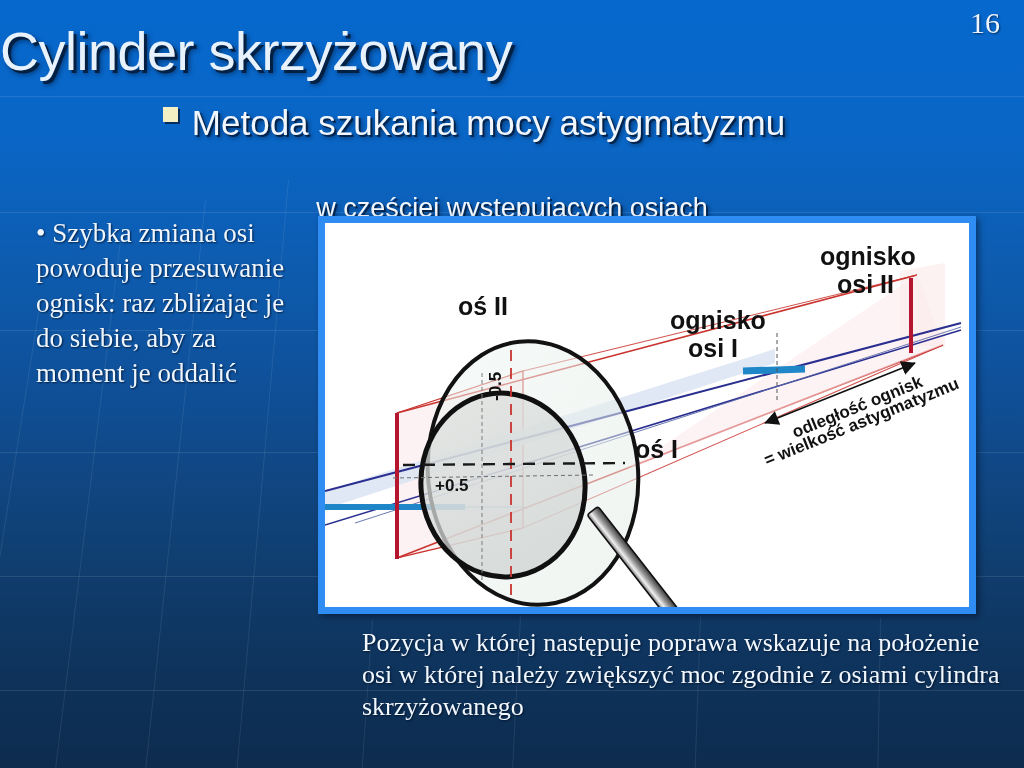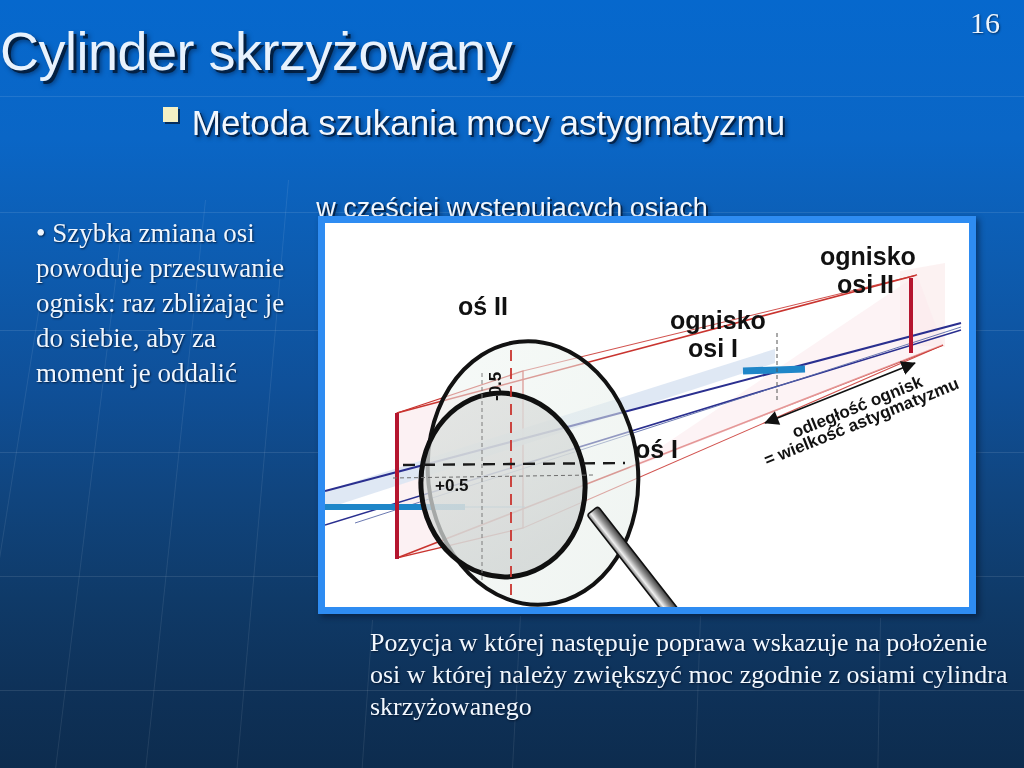--- a/index.html
+++ b/index.html
@@ -69,21 +69,21 @@
     position:absolute;left:36px;top:212px;width:268px;
     font-family:"Liberation Serif", serif;
     font-size:27px;line-height:35px;color:#eff6fe;
     text-shadow:1px 1px 2px rgba(1,12,32,.75);
   }
   #leftcol p{margin:4px 0 20px 0;}
   #leftcol .b{padding-left:0;}
 
   
   #caption{
-    position:absolute;left:370px;top:627px;width:650px;
+    position:absolute;left:362px;top:627px;width:650px;
     font-family:"Liberation Serif", serif;
     font-size:26px;line-height:32px;color:#f2f8ff;
     text-shadow:1px 1px 2px rgba(1,12,32,.75);
   }
 
   
   #figframe{
     position:absolute;left:318px;top:216px;width:658px;height:398px;
     background:#2e8cf2;
     padding:7px;box-sizing:border-box;

